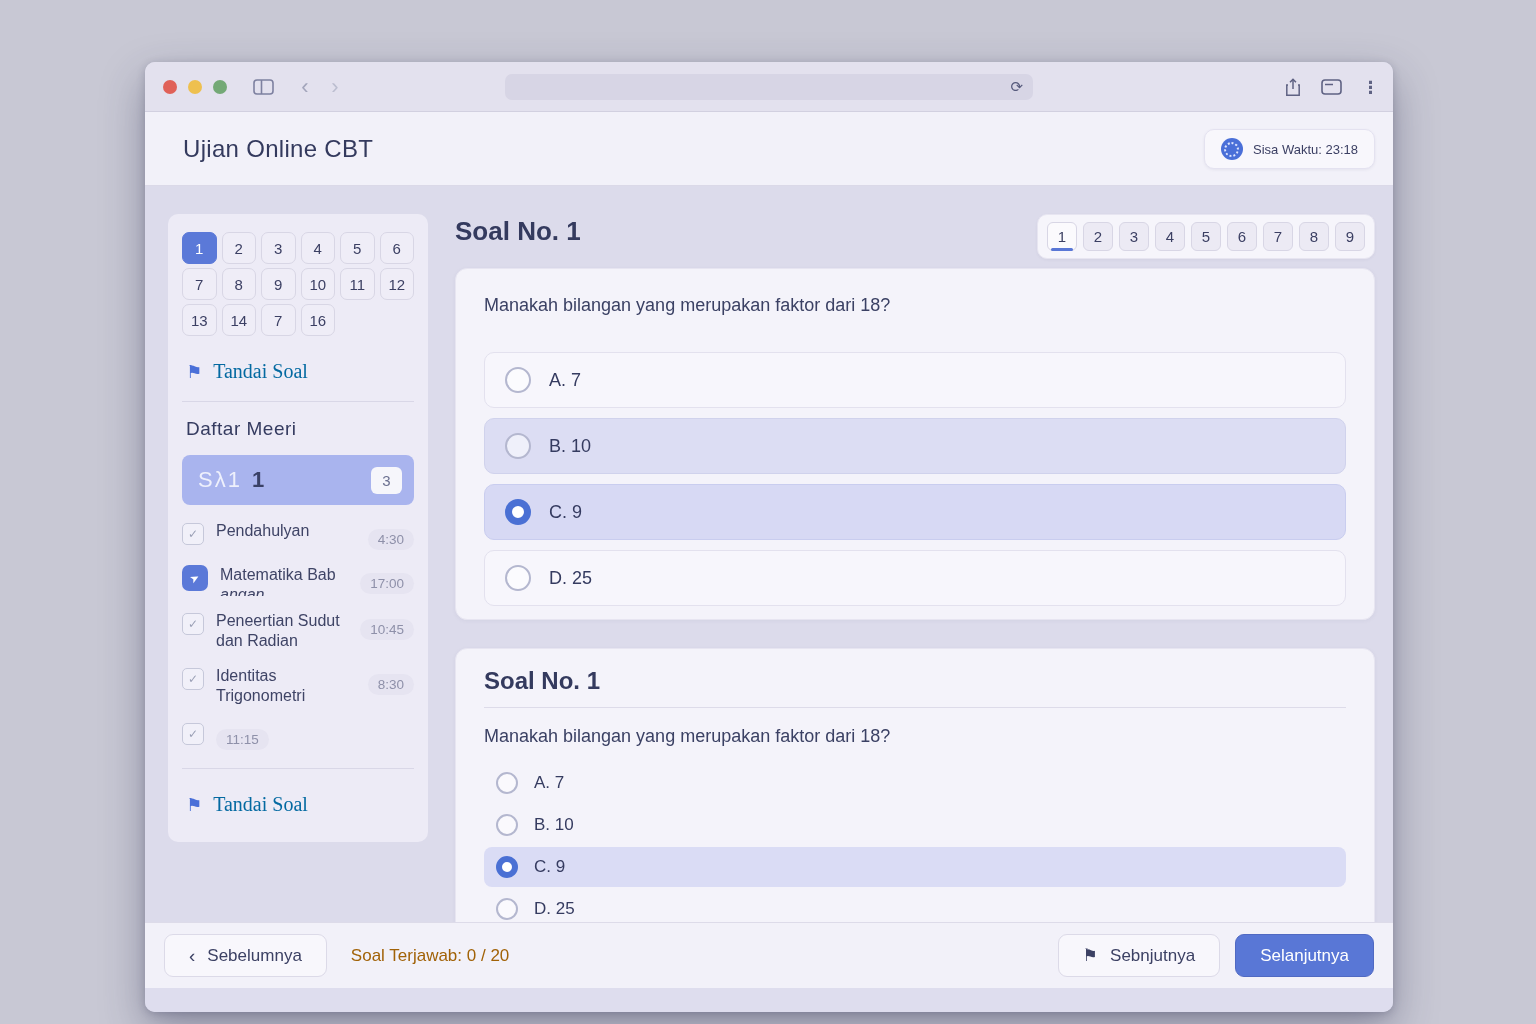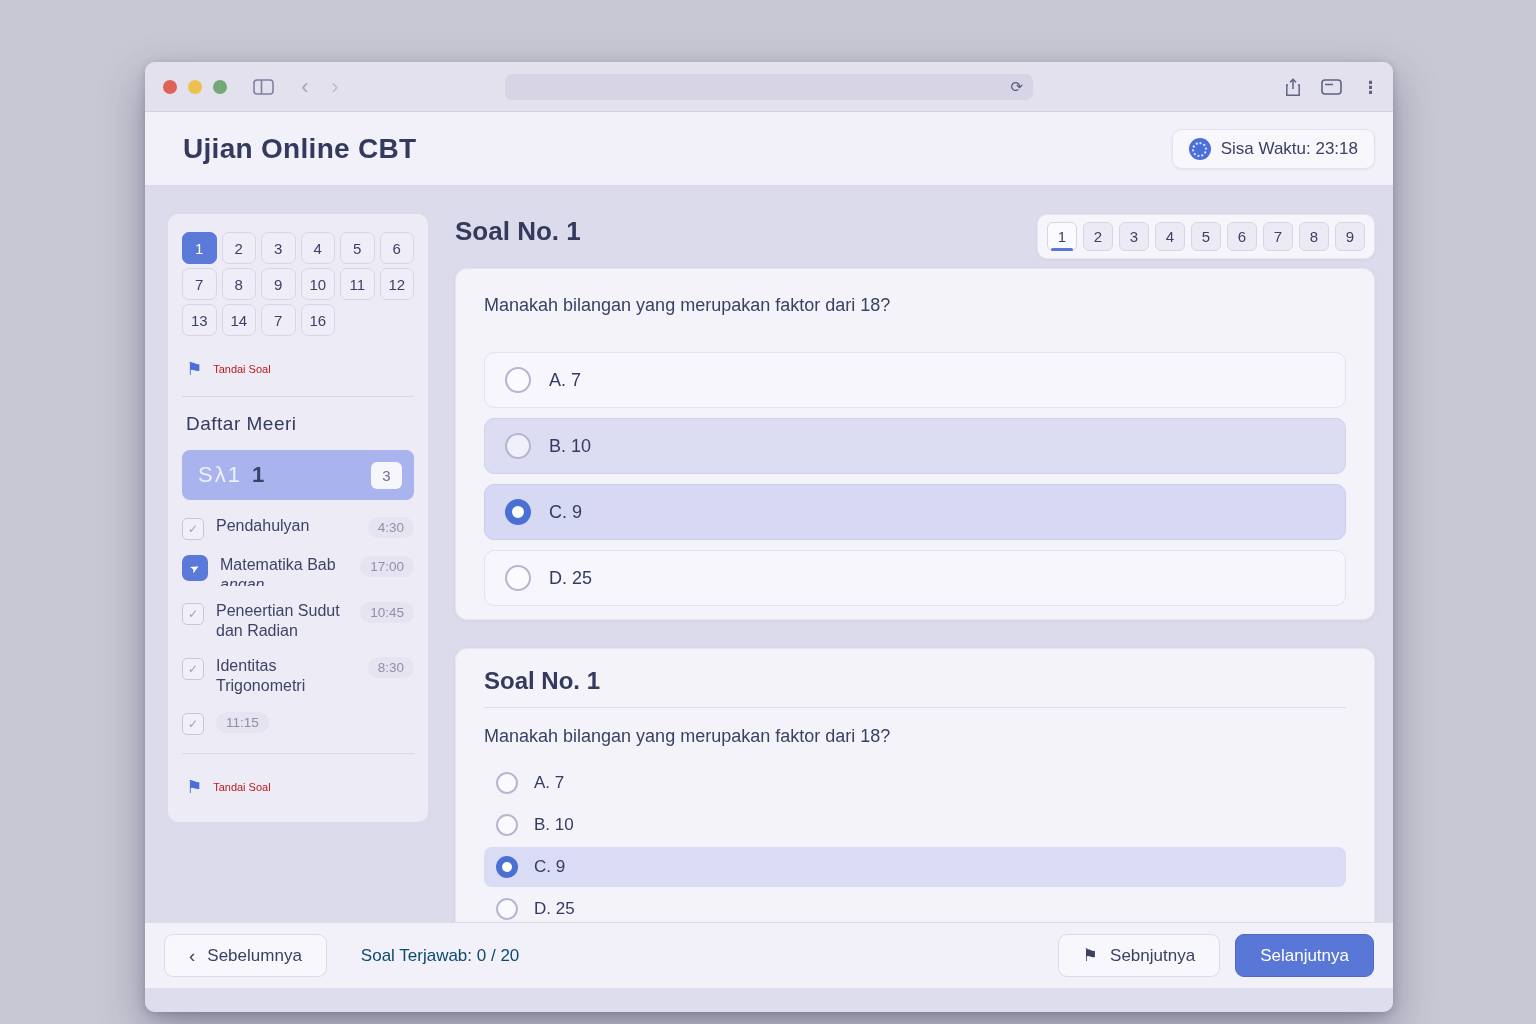--- a/index.html
+++ b/index.html
@@ -34,31 +34,31 @@
     justify-content:flex-end; padding-right:10px;
   }
   .reload{ font-size:15px; color:#565a7c; }
   .chrome-right{ position:absolute; right:14px; top:0; height:50px; display:flex; align-items:center; gap:20px; }
   .kebab{ font-size:17px; color:#5f6283; font-weight:bold; letter-spacing:0; }
   
   .app-header{
     height:74px; background:#f2f1f9; border-bottom:1px solid #dbd9e8;
     display:flex; align-items:center; padding:0 20px 0 38px; position:relative;
   }
-  .app-title{ font-size:28px; font-weight:700; color:#343a5e; letter-spacing:.3px; }
+  .app-title{ font-size:24px; font-weight:400; color:#343a5e; letter-spacing:.3px; }
   .timer-pill{
     position:absolute; right:18px; top:17px; height:40px;
     background:#f8f7fc; border:1px solid #e4e2f0; border-radius:10px;
     display:flex; align-items:center; gap:10px; padding:0 16px;
     box-shadow:0 1px 3px rgba(60,60,100,.08);
   }
   .clock-ic{ width:22px; height:22px; border-radius:50%; background:#4a6fd8;
     display:flex; align-items:center; justify-content:center; }
   .clock-ic::after{ content:""; width:11px; height:11px; border-radius:50%; border:2.5px dotted #dfe6ff; }
-  .timer-text{ font-size:17px; color:#3b3f63; }
+  .timer-text{ font-size:13px; color:#3b3f63; }
   
   .content{ position:relative; height:736px; overflow:hidden; }
   
   .sidebar{
     position:absolute; left:23px; top:28px; width:260px;
     background:#edebf6; border-radius:10px; padding:0 0 26px 0;
   }
   .nav-card{
     background:#f8f7fc; border-radius:10px; padding:15px 18px;
     box-shadow:0 1px 3px rgba(60,60,100,.07); border:1px solid #eceaf4;
@@ -67,21 +67,21 @@
   .sb-inner{ padding:0 14px; }
   .num-grid{ display:grid; grid-template-columns:repeat(6,1fr); gap:4px 5px; margin-top:18px; }
   .num-btn{
     height:32px; background:#efedf7; border:1px solid #d8d6e5; border-radius:7px;
     font-size:15px; color:#3b3f63; display:flex; align-items:center; justify-content:center;
     font-family:inherit; cursor:pointer;
   }
   .num-btn.active{ background:#5b79d8; border-color:#5b79d8; color:#fff; }
   .mark-row{ display:flex; align-items:center; gap:11px; margin-top:24px; padding-left:4px; cursor:pointer; }
   .flag-ic{ color:#4a6fd8; font-size:18px; line-height:1; }
-  .mark-label{ font-size:11px; color:#b91c1c; }
+  .mark-label{ font-size:20px; color:#0369a1;font-family:Liberation Serif, serif; }
   .sb-divider{ height:1px; background:#d9d7e7; margin:18px 0 0 0; }
   .list-title{ font-size:19px; color:#353b60; margin-top:16px; padding-left:4px; letter-spacing:.5px; }
   .active-item{
     margin-top:15px; height:50px; background:#a9b4ee; border-radius:8px;
     display:flex; align-items:center; padding:0 12px 0 16px; cursor:pointer;
   }
   .active-item .ghost{ font-size:22px; color:rgba(255,255,255,.8); letter-spacing:2px; }
   .active-item .num{ font-size:22px; color:#3a4166; font-weight:600; margin-left:10px; }
   .active-badge{
     margin-left:auto; min-width:31px; height:27px; background:#f6f6fb; border-radius:6px;
@@ -96,21 +96,21 @@
   }
   .app-ic{
     width:26px; height:26px; border-radius:7px; background:#5b79d8; flex:none;
     display:flex; align-items:center; justify-content:center; color:#fff; font-size:11px;
   }
   .app-ic span{ transform:rotate(-28deg); }
   .mat-text{ flex:1; font-size:16px; color:#3f4466; line-height:20px; }
   .mat-text .clip{ display:block; height:11px; overflow:hidden;font-style:italic; }
   .time-pill{
     flex:none; background:#e6e4f1; border-radius:11px; padding:3px 10px;
-    font-size:13.5px; color:#8e90a9; margin-top:1px;
+    font-size:13.5px; color:#8e90a9; margin-top:8px;
   }
   
   .main{ position:absolute; left:310px; top:0; width:920px; height:736px; }
   .q-title{ position:absolute; left:0; top:30px; font-size:26px; font-weight:600; color:#343a5e; }
   .pagination{
     position:absolute; right:0; top:28px; background:#f6f5fb; border:1px solid #e7e5f1;
     border-radius:10px; padding:7px 9px; display:flex; gap:6px;
     box-shadow:0 1px 3px rgba(60,60,100,.06);
   }
   .page-btn{
@@ -153,21 +153,21 @@
   .footer{
     position:absolute; left:0; right:0; bottom:24px; height:66px; background:#f2f1f9;
     border-top:1px solid #dddbe9; display:flex; align-items:center; padding:0 19px;
   }
   .btn{
     height:43px; border-radius:9px; border:1px solid #dcdae8; background:#f8f7fc;
     color:#3c4164; font-size:17px; font-family:inherit; display:flex; align-items:center;
     gap:12px; padding:0 24px; cursor:pointer;
   }
   .btn .chev{ font-size:19px; color:#3c4164; }
-  .answered{ font-size:17px; color:#0c4a6e; margin-left:34px; }
+  .answered{ font-size:17px; color:#a16207; margin-left:24px; }
   .f-right{ margin-left:auto; display:flex; gap:15px; }
   .btn.primary{ background:#5977d6; border-color:#5069c2; color:#fff; }
   .btn.success{ background:#67a075; border-color:#58906a; color:#fff; }
   .btn .flag-dark{ color:#3c4164; font-size:17px; }
   .subfooter{ position:absolute; left:0; right:0; bottom:0; height:24px; background:#deddee; }
 </style>
 </head>
 <body>
 
 <div class="window">

